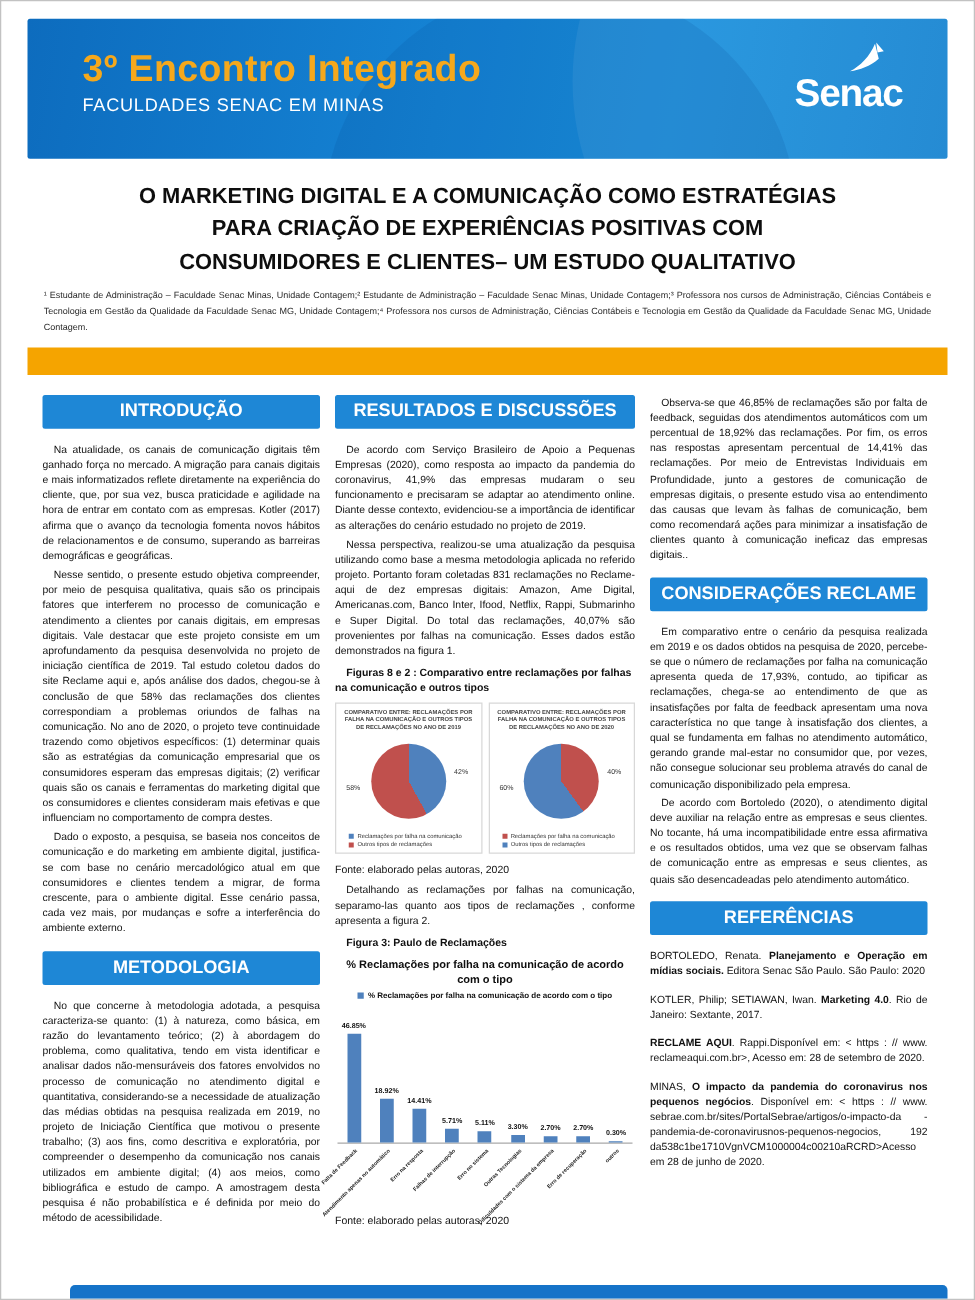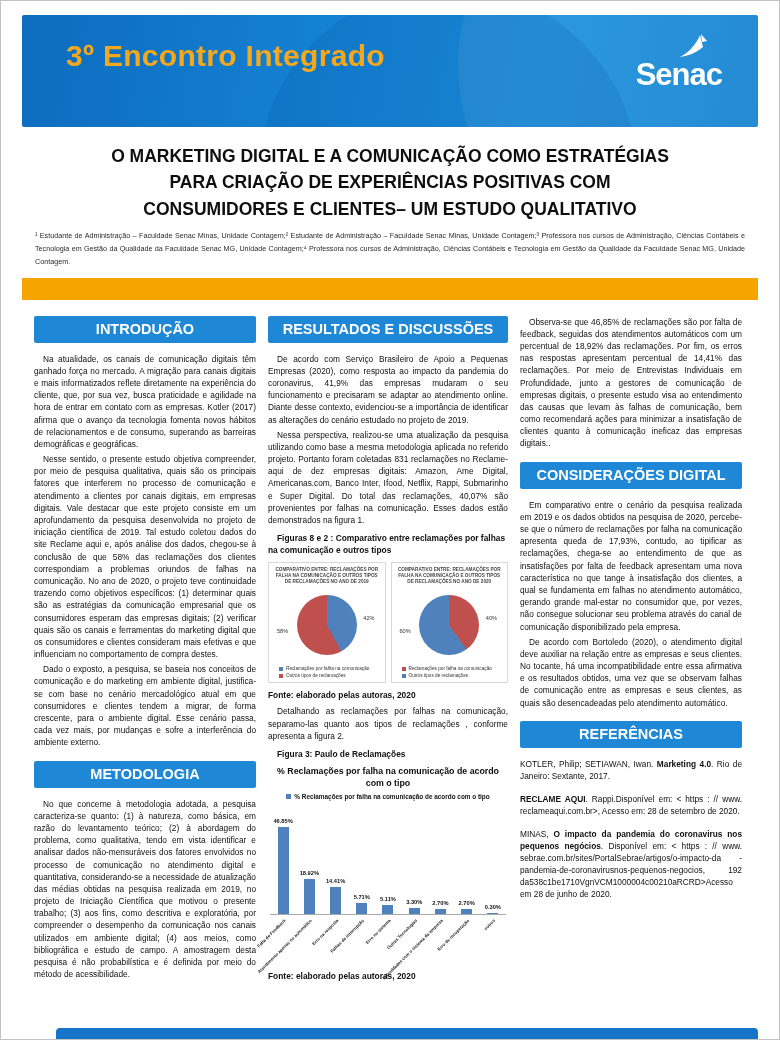--- a/index.html
+++ b/index.html
@@ -27,21 +27,21 @@
   .affiliations{margin:8px 34px 0;font-size:7.2px;line-height:1.8;text-align:justify;color:#2a2a2a;}
   .orange-bar{height:22px;margin:9px 21px 0;background:#F5A400;}
 
   
   .columns{display:grid;grid-template-columns:222px 240px 222px;gap:12px;margin:16px 33px 0;}
   .sec-head{background:#1E87D6;color:#fff;font-weight:700;font-size:14.5px;text-align:center;
             padding:5px 0 6px;border-radius:2px;margin:0 0 10px;}
   .sec-head.mt{margin-top:12px;}
   .col p.body{font-size:8.3px;line-height:1.47;text-align:justify;margin:0 0 3px;color:#101010;text-indent:9px;}
   .figcap{font-size:8.4px;font-weight:700;color:#101010;margin:7px 0 6px;line-height:1.35;text-indent:9px;}
-  .fonte{font-size:8.4px;color:#101010;margin:7px 0 5px;font-weight:bold;}
+  .fonte{font-size:8.4px;color:#101010;margin:7px 0 5px;}
 
   
   .pies{display:flex;gap:5px;}
   .pie-box{flex:1;border:1px solid #d8d8d8;background:#fff;padding:4px 3px 3px;}
   .pie-title{font-size:4.7px;font-weight:700;color:#474747;text-align:center;line-height:1.3;}
   .pie-wrap{position:relative;height:74px;display:flex;align-items:center;justify-content:center;margin-top:3px;}
   .pie{width:60px;height:60px;border-radius:50%;}
   .pct{position:absolute;font-size:5.6px;color:#333;}
   .pct-r{right:7px;top:36%;}
   .pct-l{left:5px;top:54%;}
@@ -72,20 +72,21 @@
                 border-radius:4px 4px 0 0;}
 </style>
 </head>
 <body>
 
 <div class="page">
 
   <header class="banner">
     <div class="banner-text">
       <div class="banner-title">3º Encontro Integrado</div>
+      <div class="banner-subtitle">FACULDADES SENAC EM MINAS</div>
     </div>
     <div class="senac-logo">
       <svg class="senac-sail" width="34" height="26" viewBox="0 0 34 26">
         <path d="M6 24 C14 20 22 12 26 2 L29 14 C22 20 14 23 6 24 Z" fill="#ffffff"></path>
         <path d="M27 1 L33 8 L28 9 Z" fill="#ffffff"></path>
       </svg>
       <span class="senac-word">Senac</span>
     </div>
   </header>
 
@@ -211,24 +212,25 @@
               <span class="bar-cat">outros</span>
             </div>
           </div>
       </div>
 
       <div class="fonte">Fonte: elaborado pelas autoras, 2020</div>
     </div>
 
     <div class="col">
       <p class="body">Observa-se que 46,85% de reclamações são por falta de feedback, seguidas dos atendimentos automáticos com um percentual de 18,92% das reclamações. Por fim, os erros nas respostas apresentam percentual de 14,41% das reclamações. Por meio de Entrevistas Individuais em Profundidade, junto a gestores de comunicação de empresas digitais, o presente estudo visa ao entendimento das causas que levam às falhas de comunicação, bem como recomendará ações para minimizar a insatisfação de clientes quanto à comunicação ineficaz das empresas digitais..</p>
-      <div class="sec-head mt">CONSIDERAÇÕES DIGITAL</div>
+      <div class="sec-head mt">CONSIDERAÇÕES RECLAME</div>
       <p class="body">Em comparativo entre o cenário da pesquisa realizada em 2019 e os dados obtidos na pesquisa de 2020, percebe-se que o número de reclamações por falha na comunicação apresenta queda de 17,93%, contudo, ao tipificar as reclamações, chega-se ao entendimento de que as insatisfações por falta de feedback apresentam uma nova característica no que tange à insatisfação dos clientes, a qual se fundamenta em falhas no atendimento automático, gerando grande mal-estar no consumidor que, por vezes, não consegue solucionar seu problema através do canal de comunicação disponibilizado pela empresa.</p>
       <p class="body">De acordo com Bortoledo (2020), o atendimento digital deve auxiliar na relação entre as empresas e seus clientes. No tocante, há uma incompatibilidade entre essa afirmativa e os resultados obtidos, uma vez que se observam falhas de comunicação entre as empresas e seus clientes, as quais são desencadeadas pelo atendimento automático.</p>
       <div class="sec-head mt">REFERÊNCIAS</div>
+      <p class="ref"><span>BORTOLEDO, Renata. </span><b>Planejamento e Operação em mídias sociais.</b><span>  Editora Senac São Paulo. São Paulo: 2020</span></p>
       <p class="ref"><span>KOTLER, Philip; SETIAWAN, Iwan. </span><b>Marketing 4.0</b><span>. Rio de Janeiro: Sextante, 2017.</span></p>
       <p class="ref"><b>RECLAME AQUI</b><span>. Rappi.Disponível em: &lt; https : // www. reclameaqui.com.br&gt;, Acesso em: 28 de setembro de 2020.</span></p>
       <p class="ref"><span>MINAS, </span><b>O impacto da pandemia do coronavirus nos pequenos negócios</b><span>. Disponível em: &lt; https : // www. sebrae.com.br/sites/PortalSebrae/artigos/o-impacto-da -pandemia-de-coronavirusnos-pequenos-negocios, 192 da538c1be1710VgnVCM1000004c00210aRCRD&gt;Acesso em 28 de junho de 2020.</span></p>
     </div>
   </main>
 
   <div class="footer-strip"></div>
 </div>
 
 </body></html>

